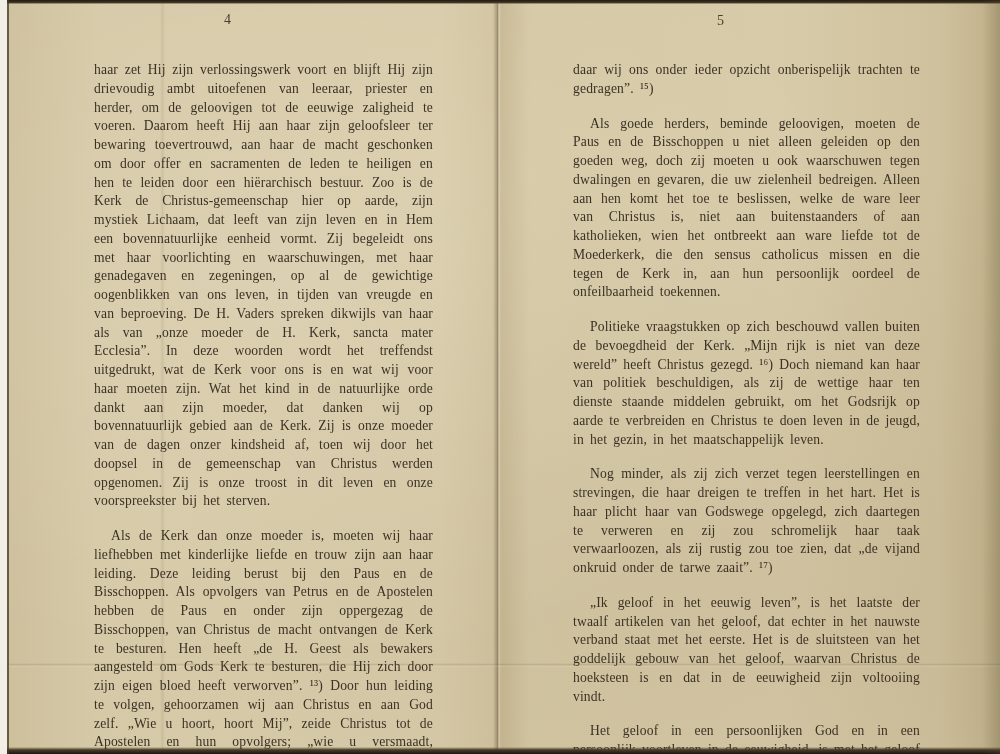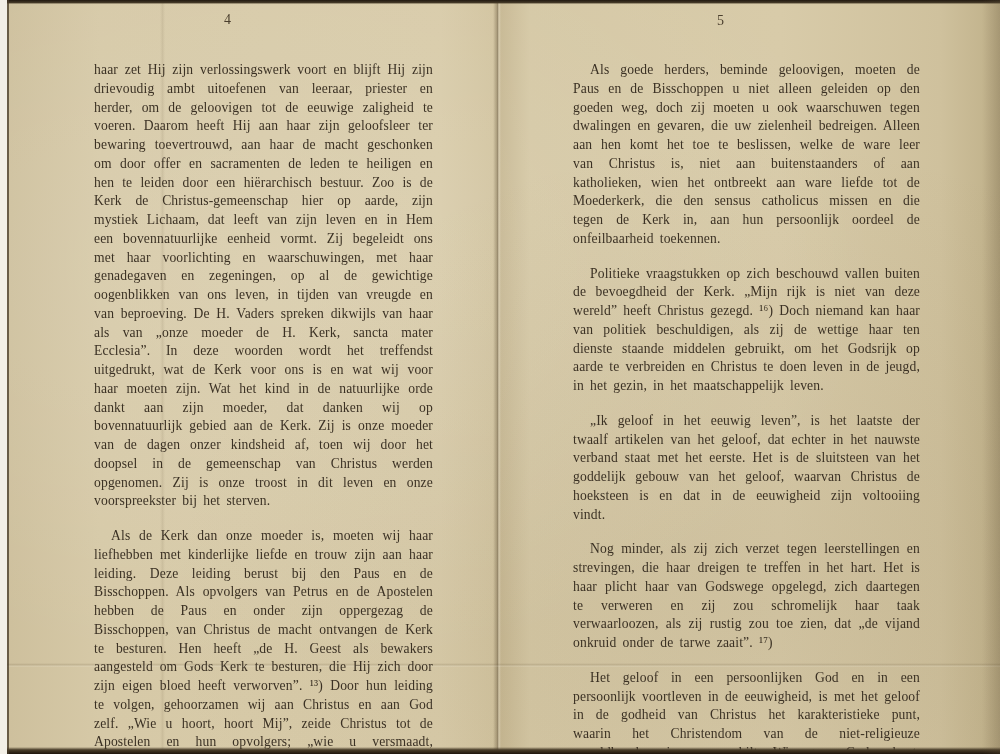--- a/index.html
+++ b/index.html
@@ -64,24 +64,25 @@
   <div class="page-number pn-left">4</div>
   <div class="page-number pn-right">5</div>
 
   <div class="text-col col-left">
     <p>haar zet Hij zijn verlossingswerk voort en blijft Hij zijn drievoudig ambt uitoefenen van leeraar, priester en herder, om de geloovigen tot de eeuwige zaligheid te voeren. Daarom heeft Hij aan haar zijn geloofsleer ter bewaring toevertrouwd, aan haar de macht geschonken om door offer en sacramenten de leden te heiligen en hen te leiden door een hiërarchisch bestuur. Zoo is de Kerk de Christus-gemeenschap hier op aarde, zijn mystiek Lichaam, dat leeft van zijn leven en in Hem een bovennatuurlijke eenheid vormt. Zij begeleidt ons met haar voorlichting en waarschuwingen, met haar genadegaven en zegeningen, op al de gewichtige oogenblikken van ons leven, in tijden van vreugde en van beproeving. De H. Vaders spreken dikwijls van haar als van „onze moeder de H. Kerk, sancta mater Ecclesia”. In deze woorden wordt het treffendst uitgedrukt, wat de Kerk voor ons is en wat wij voor haar moeten zijn. Wat het kind in de natuurlijke orde dankt aan zijn moeder, dat danken wij op bovennatuurlijk gebied aan de Kerk. Zij is onze moeder van de dagen onzer kindsheid af, toen wij door het doopsel in de gemeenschap van Christus werden opgenomen. Zij is onze troost in dit leven en onze voorspreekster bij het sterven.</p>
     <p class="indent">Als de Kerk dan onze moeder is, moeten wij haar liefhebben met kinderlijke liefde en trouw zijn aan haar leiding. Deze leiding berust bij den Paus en de Bisschoppen. Als opvolgers van Petrus en de Apostelen hebben de Paus en onder zijn oppergezag de Bisschoppen, van Christus de macht ontvangen de Kerk te besturen. Hen heeft „de H. Geest als bewakers aangesteld om Gods Kerk te besturen, die Hij zich door zijn eigen bloed heeft verworven”. ¹³) Door hun leiding te volgen, gehoorzamen wij aan Christus en aan God zelf. „Wie u hoort, hoort Mij”, zeide Christus tot de Apostelen en hun opvolgers; „wie u versmaadt, versmaadt Mij”. ¹⁴) Daarom vermaant S. Paulus: „Weest gehoorzaam en onderdanig aan uw leidslieden, want zij waken over uwe zielen als menschen, die rekenschap hebben af te leggen.</p>
     <p class="indent">Zorgt er voor, dat zij dit met vreugde kunnen doen en niet met zuchten, want dat zou u niet voordeelig zijn. Bidt voor ons, want wij vertrouwen een rein geweten te hebben,</p>
   </div>
 
   <div class="text-col col-right">
+    <p>daar wij ons onder ieder opzicht onberispelijk trachten te gedragen”. ¹⁵)</p>
     <p class="indent">Als goede herders, beminde geloovigen, moeten de Paus en de Bisschoppen u niet alleen geleiden op den goeden weg, doch zij moeten u ook waarschuwen tegen dwalingen en gevaren, die uw zielenheil bedreigen. Alleen aan hen komt het toe te beslissen, welke de ware leer van Christus is, niet aan buitenstaanders of aan katholieken, wien het ontbreekt aan ware liefde tot de Moederkerk, die den sensus catholicus missen en die tegen de Kerk in, aan hun persoonlijk oordeel de onfeilbaarheid toekennen.</p>
     <p class="indent">Politieke vraagstukken op zich beschouwd vallen buiten de bevoegdheid der Kerk. „Mijn rijk is niet van deze wereld” heeft Christus gezegd. ¹⁶) Doch niemand kan haar van politiek beschuldigen, als zij de wettige haar ten dienste staande middelen gebruikt, om het Godsrijk op aarde te verbreiden en Christus te doen leven in de jeugd, in het gezin, in het maatschappelijk leven.</p>
+    <p class="indent">Nog minder, als zij zich verzet tegen leerstellingen en strevingen, die haar dreigen te treffen in het hart. Het is haar plicht haar van Godswege opgelegd, zich daartegen te verweren en zij zou schromelijk haar taak verwaarloozen, als zij rustig zou toe zien, dat „de vijand onkruid onder de tarwe zaait”. ¹⁷)</p>
     <p class="indent">„Ik geloof in het eeuwig leven”, is het laatste der twaalf artikelen van het geloof, dat echter in het nauwste verband staat met het eerste. Het is de sluitsteen van het goddelijk gebouw van het geloof, waarvan Christus de hoeksteen is en dat in de eeuwigheid zijn voltooiing vindt.</p>
-    <p class="indent">Nog minder, als zij zich verzet tegen leerstellingen en strevingen, die haar dreigen te treffen in het hart. Het is haar plicht haar van Godswege opgelegd, zich daartegen te verweren en zij zou schromelijk haar taak verwaarloozen, als zij rustig zou toe zien, dat „de vijand onkruid onder de tarwe zaait”. ¹⁷)</p>
     <p class="indent">Het geloof in een persoonlijken God en in een persoonlijk voortleven in de eeuwigheid, is met het geloof in de godheid van Christus het karakteristieke punt, waarin het Christendom van de niet-religieuze wereldbeschouwingen verschilt. Wie geen God erkent, moet aannemen, dat met den dood ons persoonlijk leven eindigt. Hij zal het einddoel van zijn bestaan zoeken in dit aardsche leven en daarin zooveel mogelijk willen genieten van roem, rijkdom, zingenot, aardsche schoonheid. Het boek der Wijsheid teekent met een ook voor onze dagen nog treffende juistheid den godlooze,</p>
   </div>
 
   <div class="edge-top"></div>
   <div class="edge-bottom"></div>
   <div class="edge-left-white"></div>
   <div class="edge-left-line"></div>
   <div class="edge-right-shade"></div>
 
 </div>

